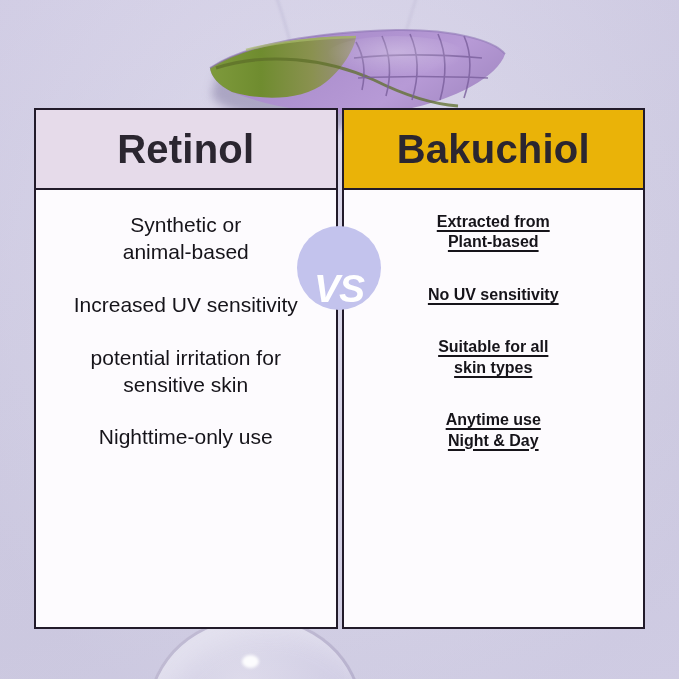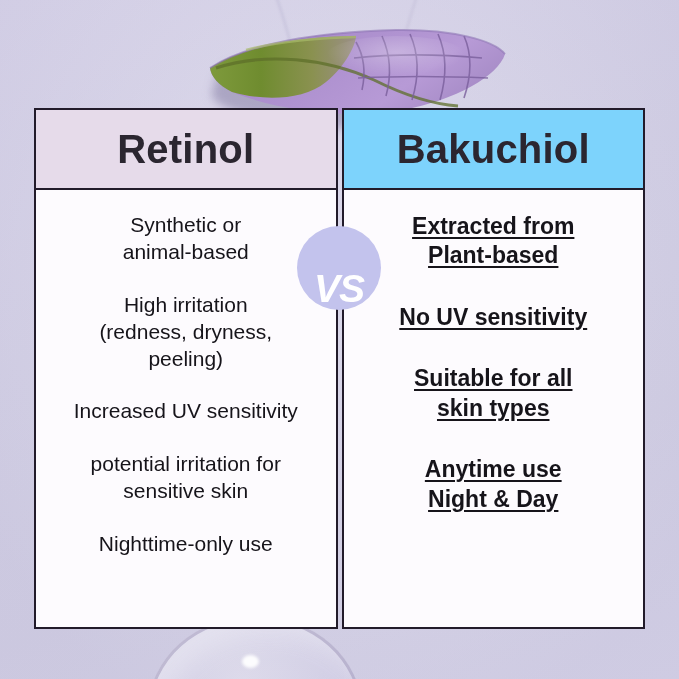--- a/index.html
+++ b/index.html
@@ -128,21 +128,21 @@
   }
   .card-header {
     height: 80px;
     border-bottom: 2px solid #221b2a;
     display: flex;
     align-items: center;
     justify-content: center;
     box-sizing: border-box;
   }
   .card-header.retinol { background: #e6dbea; }
-  .card-header.bakuchiol { background: #7dd3fc; }
+  .card-header.bakuchiol { background: #eab308; }
 
   .card-title {
     font-size: 40px;
     font-weight: 700;
     color: #2b2630;
     letter-spacing: 0.2px;
     line-height: 1;
   }
 
   .card-body {
@@ -159,21 +159,21 @@
   .feature {
     text-align: center;
     color: #16141a;
     font-size: 21px;
     line-height: 1.28;
     margin-bottom: 26px;
     white-space: pre-line;
   }
   .feature.left-col { font-size: 21px; margin-bottom: 26px; }
   .feature.right-col {
-    font-size: 23px;
+    font-size: 16px;
     font-weight: 600;
     margin-bottom: 32px;
   }
   .feature.right-col .uline {
     text-decoration: underline;
     text-decoration-thickness: 2px;
     text-underline-offset: 3px;
     display: inline-block;
   }
 
@@ -251,23 +251,20 @@
 
   <div class="table">
 
     <div class="card">
       <div class="card-header retinol">
         <div class="card-title">Retinol</div>
       </div>
       <div class="card-body left">
         <div class="feature left-col">Synthetic or
 animal-based</div>
-        <div class="feature left-col">High irritation
-(redness, dryness,
-peeling)</div>
         <div class="feature left-col">Increased UV sensitivity</div>
         <div class="feature left-col">potential irritation for
 sensitive skin</div>
         <div class="feature left-col">Nighttime-only use</div>
       </div>
     </div>
 
     <div class="card">
       <div class="card-header bakuchiol">
         <div class="card-title">Bakuchiol</div>

